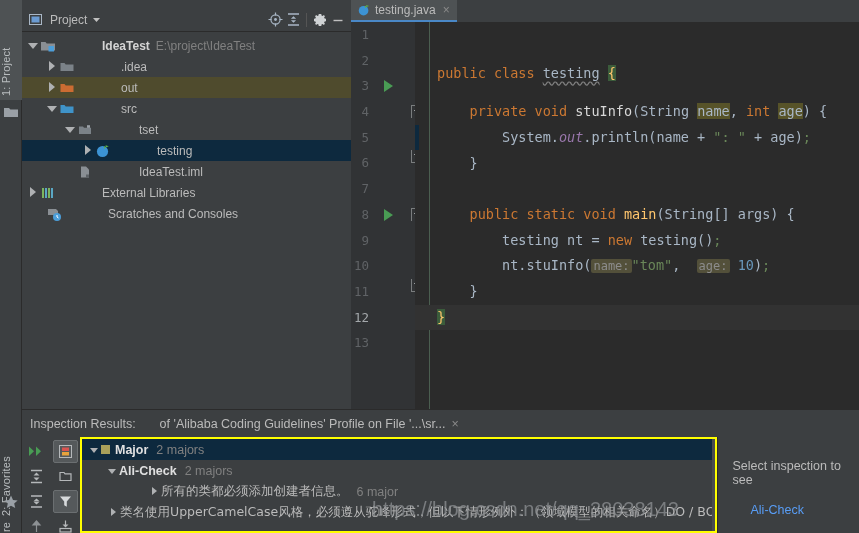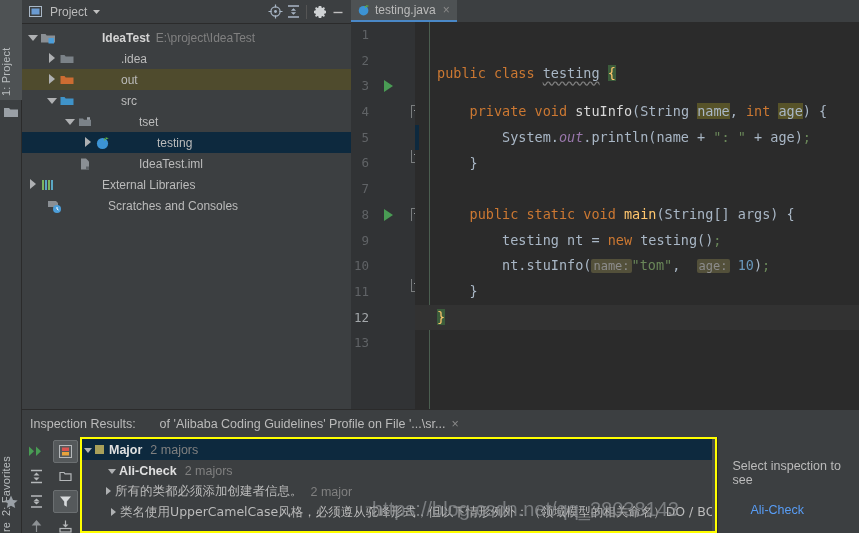--- a/index.html
+++ b/index.html
@@ -23,21 +23,21 @@
     text-align: left; white-space: nowrap; padding-top: 4px;
   }
   .vtab.active { background: #4e5254; }
   .vtab-proj { top: 0; height: 100px; }
   .vtab-fav  { top: 440px; height: 80px; }
   .vtab-struct { top: 516px; height: 20px; }
   .vicon { position: absolute; left: 3px; width: 16px; height: 16px; }
 
   
   .projpanel {
-    position: absolute; left: 22px; top: 0; width: 329px; height: 409px;
+    position: absolute; left: 22px; top: 8px; width: 329px; height: 409px;
     background: #3c3f41;
   }
   .proj-toolbar {
     position: relative; height: 24px; background: #3c3f41;
     border-bottom: 1px solid #2b2b2b;
     display: flex; align-items: center; padding: 0 4px;
   }
   .proj-title {
     color: #bbbbbb; font-size: 12px; margin-left: 6px;
   }
@@ -546,37 +546,37 @@
         <span class="ib">
           <svg width="15" height="15" viewBox="0 0 15 15">
               <rect x="2" y="9.5" width="11" height="3.5" fill="none" stroke="#b5b8ba" stroke-width="1.2"></rect>
               <path d="M7.5 8.5l-3-3h6z" fill="#b5b8ba"></path>
               <path d="M7.5 1.5v5" stroke="#b5b8ba" stroke-width="1.2"></path>
             </svg>
         </span>
       </div>
 
       <div class="insp-tree">
-        <div class="irow sel" style="padding-left:1px">
+        <div class="irow sel" style="padding-left:7px">
           <span class="iarrow down"></span>
           <span class="sev-box"></span>
           <span class="ilabel bold">Major</span>
           <span class="icount">2 majors</span>
         </div>
 
         <div class="irow" style="padding-left:25px">
           <span class="iarrow down"></span>
           <span class="ilabel bold">Ali-Check</span>
           <span class="icount">2 majors</span>
         </div>
 
-        <div class="irow" style="padding-left:21px">
+        <div class="irow" style="padding-left:67px">
           <span class="iarrow right"></span>
           <span class="ilabel zh">所有的类都必须添加创建者信息。</span>
-          <span class="icount">2 major</span>
+          <span class="icount">6 major</span>
         </div>
 
         <div class="irow" style="padding-left:26px">
           <span class="iarrow right"></span>
           <span class="ilabel zh">类名使用UpperCamelCase风格，必须遵从驼峰形式，但以下情形例外：（领域模型的相关命名）DO / BO</span>
         </div>
         <div class="scroll-vert-insp"></div>
       </div>
 
       <div class="insp-detail">

